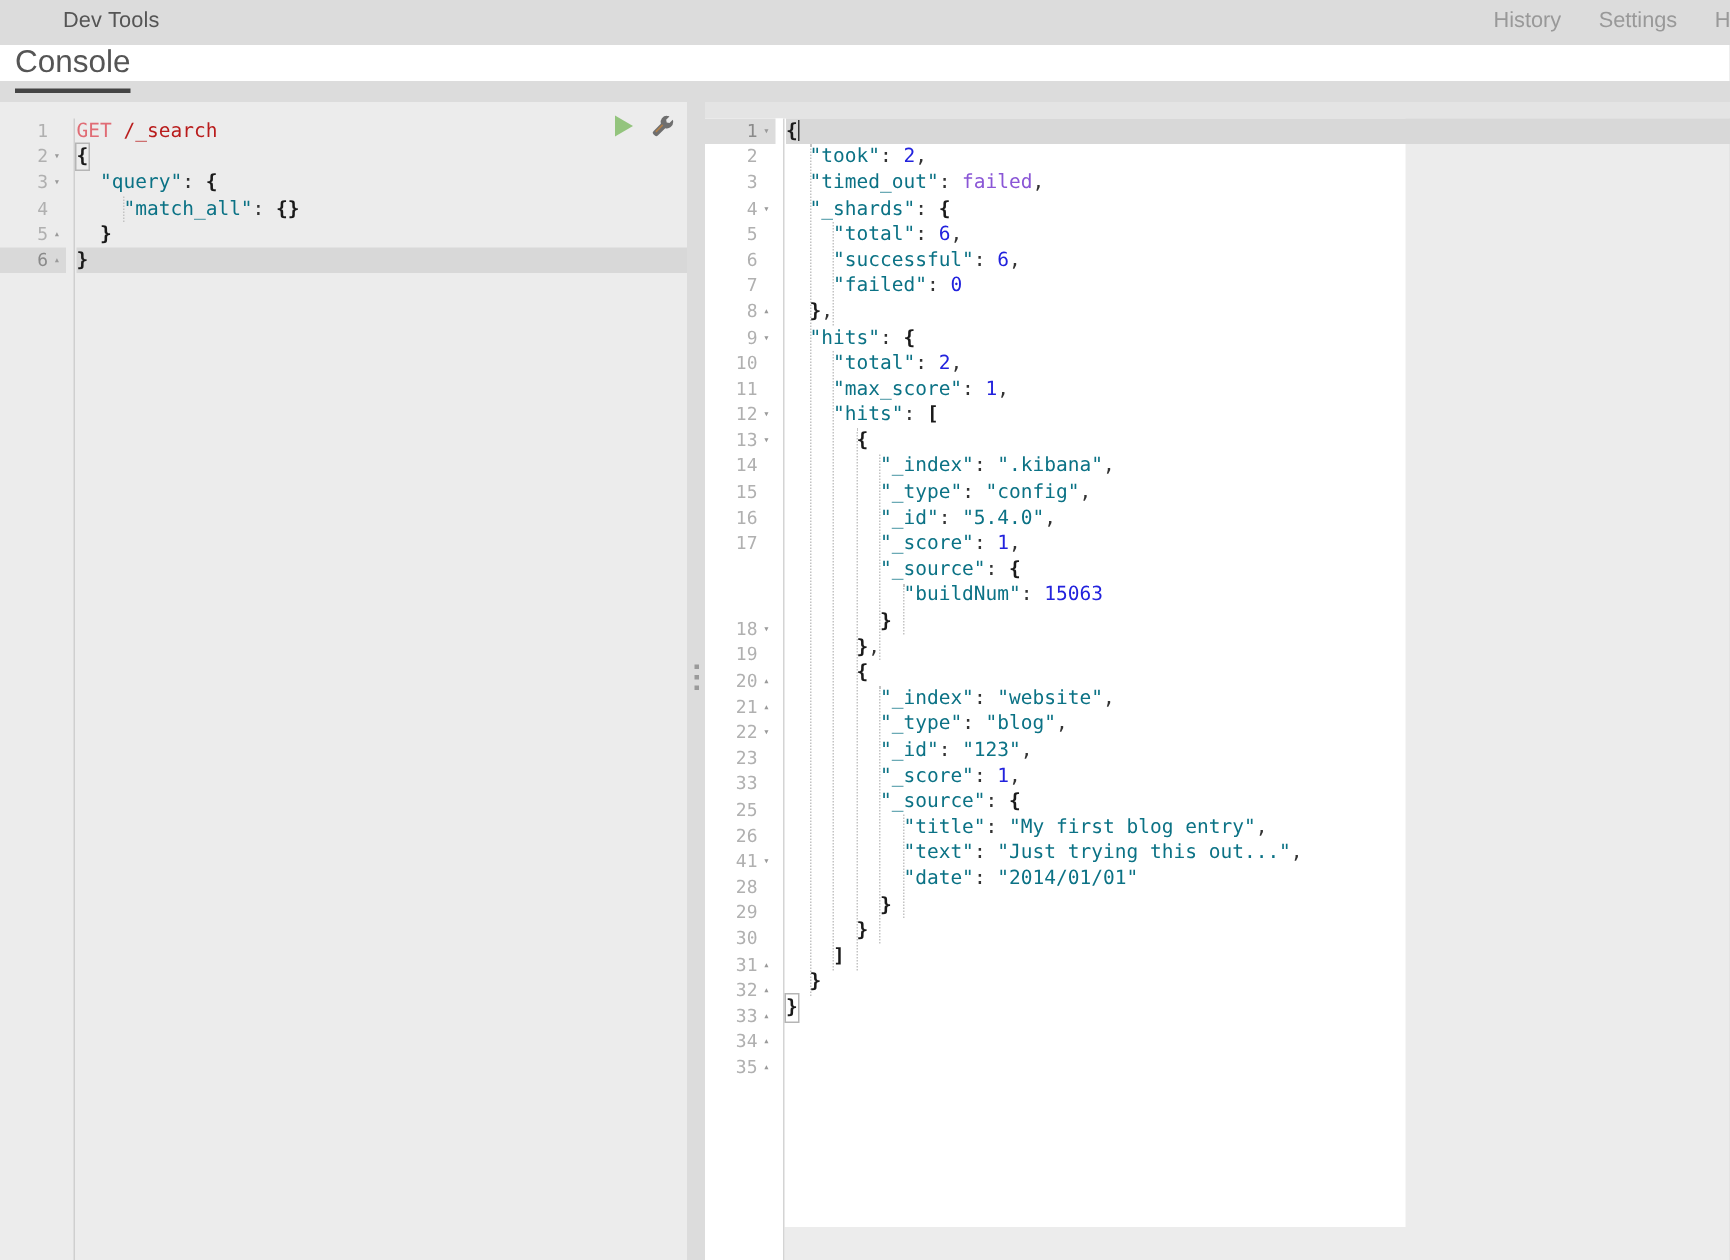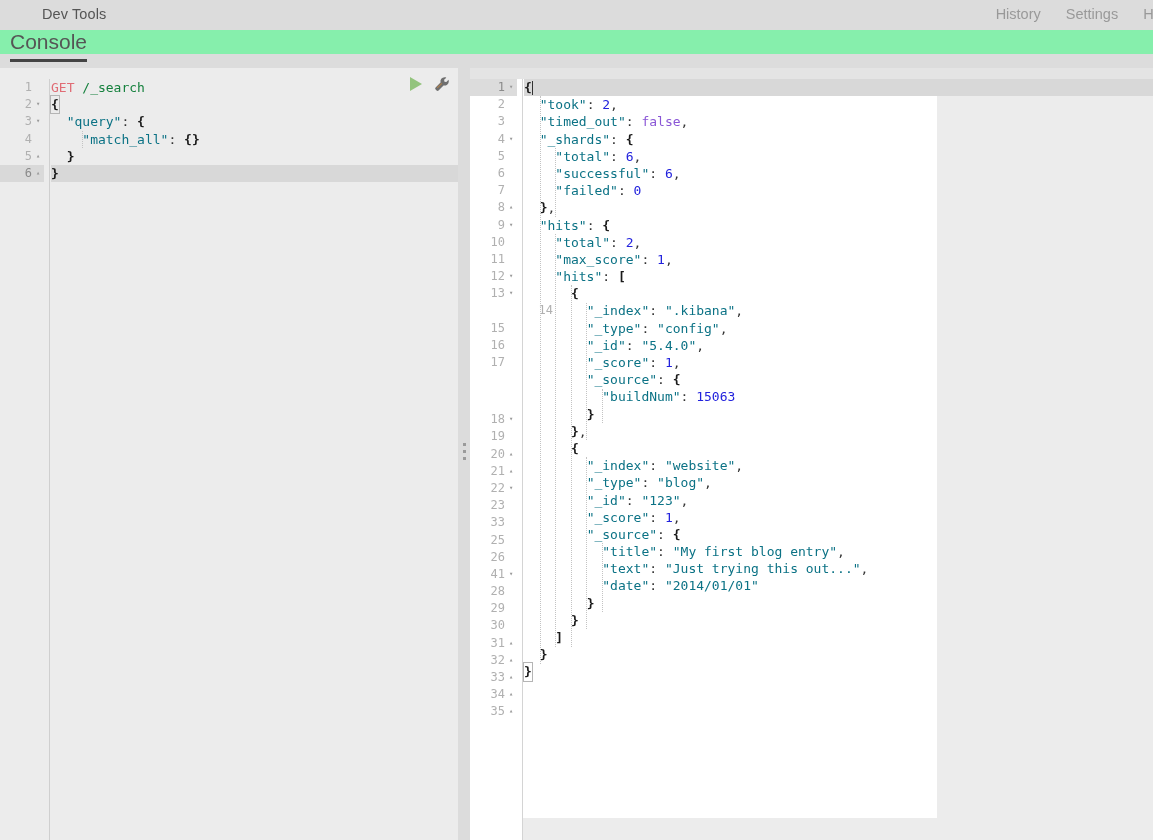--- a/index.html
+++ b/index.html
@@ -24,21 +24,21 @@
     position: absolute; right: 12px; top: 6px;
     display: flex; gap: 25px;
   }
   #nav-links .nav-link {
     font-size: 14.5px; color: #999; cursor: pointer; white-space: nowrap;
   }
 
   
   #tabbar {
     position: absolute; left: 0; top: 30px; width: 1153px; height: 24px;
-    background: #86efac;
+    background: #ffffff;
   }
   #tab-console {
     position: absolute; left: 10px; top: -1px;
     font-size: 21px; color: #555; cursor: pointer;
     padding-bottom: 5px; border-bottom: 3px solid #444;
     line-height: 25px;
   }
 
   
   #workspace {
@@ -136,21 +136,21 @@
   .code-text { position: relative; z-index: 2; }
 
   
   .iguide {
     position: absolute; top: 0; width: 0;
     border-left: 1px dotted #c3c3c3; z-index: 1;
   }
 
   
   .k-method { color: #e06c75; }
-  .k-url    { color: #15803d; }
+  .k-url    { color: #b91c1c; }
   .k-key    { color: #0b7285; }
   .k-str    { color: #0b7285; }
   .k-num    { color: #2222dd; }
   .k-bool   { color: #8a56d6; }
   .k-punc   { color: #333333; }
   .k-brace  { color: #1a1a1a; font-weight: bold; }
 
   .brmatch {
     outline: 1px solid #b5b5b5; outline-offset: 0px;
     display: inline-block; padding: 0 0px;
@@ -227,21 +227,21 @@
         <div class="gutter-line" style="width: 47px;"><span class="num">4</span><span class="fold">▾</span></div>
         <div class="gutter-line" style="width: 47px;"><span class="num">5</span><span class="fold"></span></div>
         <div class="gutter-line" style="width: 47px;"><span class="num">6</span><span class="fold"></span></div>
         <div class="gutter-line" style="width: 47px;"><span class="num">7</span><span class="fold"></span></div>
         <div class="gutter-line" style="width: 47px;"><span class="num">8</span><span class="fold">▴</span></div>
         <div class="gutter-line" style="width: 47px;"><span class="num">9</span><span class="fold">▾</span></div>
         <div class="gutter-line" style="width: 47px;"><span class="num">10</span><span class="fold"></span></div>
         <div class="gutter-line" style="width: 47px;"><span class="num">11</span><span class="fold"></span></div>
         <div class="gutter-line" style="width: 47px;"><span class="num">12</span><span class="fold">▾</span></div>
         <div class="gutter-line" style="width: 47px;"><span class="num">13</span><span class="fold">▾</span></div>
-        <div class="gutter-line" style="width: 47px; margin-left: 48px;"><span class="num">14</span><span class="fold"></span></div>
+        <div class="gutter-line" style="width: 47px;"><span class="num">14</span><span class="fold"></span></div>
         <div class="gutter-line" style="width: 47px;"><span class="num">15</span><span class="fold"></span></div>
         <div class="gutter-line" style="width: 47px;"><span class="num">16</span><span class="fold"></span></div>
         <div class="gutter-line" style="width: 47px; text-align: right;"><span class="num">17</span><span class="fold"></span></div>
         <div class="gutter-line" style="width: 47px; margin-top: 40px;"><span class="num">18</span><span class="fold">▾</span></div>
         <div class="gutter-line" style="width: 47px;"><span class="num">19</span><span class="fold"></span></div>
         <div class="gutter-line" style="width: 47px;"><span class="num">20</span><span class="fold">▴</span></div>
         <div class="gutter-line" style="width: 47px;"><span class="num">21</span><span class="fold">▴</span></div>
         <div class="gutter-line" style="width: 47px;"><span class="num">22</span><span class="fold">▾</span></div>
         <div class="gutter-line" style="width: 47px;"><span class="num">23</span><span class="fold"></span></div>
         <div class="gutter-line" style="width: 47px;"><span class="num">33</span><span class="fold"></span></div>
@@ -253,21 +253,21 @@
         <div class="gutter-line" style="width: 47px;"><span class="num">30</span><span class="fold"></span></div>
         <div class="gutter-line" style="width: 47px;"><span class="num">31</span><span class="fold">▴</span></div>
         <div class="gutter-line" style="width: 47px;"><span class="num">32</span><span class="fold">▴</span></div>
         <div class="gutter-line" style="width: 47px;"><span class="num">33</span><span class="fold">▴</span></div>
         <div class="gutter-line" style="width: 47px;"><span class="num">34</span><span class="fold">▴</span></div>
         <div class="gutter-line" style="width: 47px;"><span class="num">35</span><span class="fold">▴</span></div>
       </div>
     <div class="ace-content-r" id="content-right">
         <div class="ln"><div class="active-row" style="width: 1089px;"></div><span class="code-text"><span class="k-brace">{</span><span class="cursor"></span></span></div>
         <div class="ln"><span class="code-text"><span>  </span><span class="k-key">"took"</span><span class="k-punc">: </span><span class="k-num">2</span><span class="k-punc">,</span></span></div>
-        <div class="ln"><span class="code-text"><span>  </span><span class="k-key">"timed_out"</span><span class="k-punc">: </span><span class="k-bool">false</span><span class="k-punc">,</span></span></div>
+        <div class="ln"><span class="code-text"><span>  </span><span class="k-key">"timed_out"</span><span class="k-punc">: </span><span class="k-bool">failed</span><span class="k-punc">,</span></span></div>
         <div class="ln"><span class="code-text"><span>  </span><span class="k-key">"_shards"</span><span class="k-punc">: </span><span class="k-brace">{</span></span></div>
         <div class="ln"><span class="code-text"><span>    </span><span class="k-key">"total"</span><span class="k-punc">: </span><span class="k-num">6</span><span class="k-punc">,</span></span></div>
         <div class="ln"><span class="code-text"><span>    </span><span class="k-key">"successful"</span><span class="k-punc">: </span><span class="k-num">6</span><span class="k-punc">,</span></span></div>
         <div class="ln"><span class="code-text"><span>    </span><span class="k-key">"failed"</span><span class="k-punc">: </span><span class="k-num">0</span></span></div>
         <div class="ln"><span class="code-text"><span>  </span><span class="k-brace">}</span><span class="k-punc">,</span></span></div>
         <div class="ln"><span class="code-text"><span>  </span><span class="k-key">"hits"</span><span class="k-punc">: </span><span class="k-brace">{</span></span></div>
         <div class="ln"><span class="code-text"><span>    </span><span class="k-key">"total"</span><span class="k-punc">: </span><span class="k-num">2</span><span class="k-punc">,</span></span></div>
         <div class="ln"><span class="code-text"><span>    </span><span class="k-key">"max_score"</span><span class="k-punc">: </span><span class="k-num">1</span><span class="k-punc">,</span></span></div>
         <div class="ln"><span class="code-text"><span>    </span><span class="k-key">"hits"</span><span class="k-punc">: </span><span class="k-brace">[</span></span></div>
         <div class="ln"><span class="code-text"><span>      </span><span class="k-brace">{</span></span></div>

